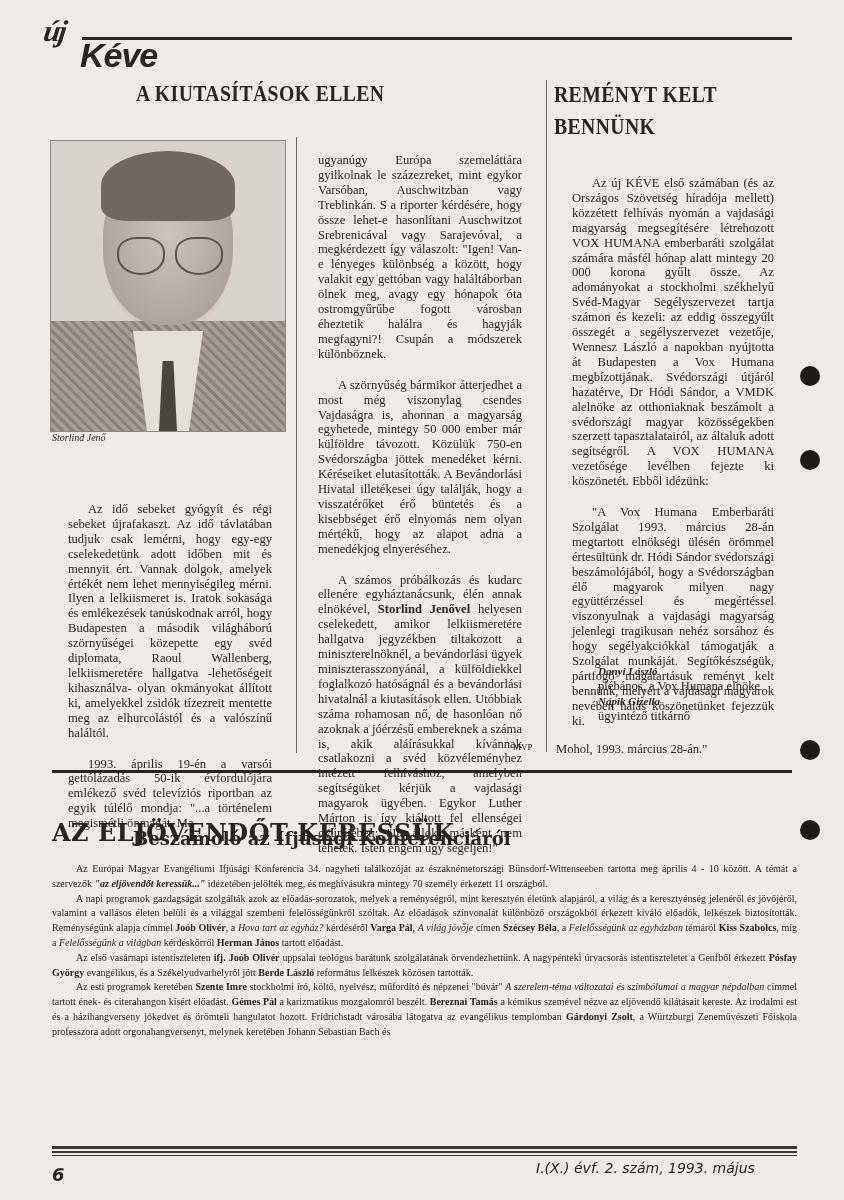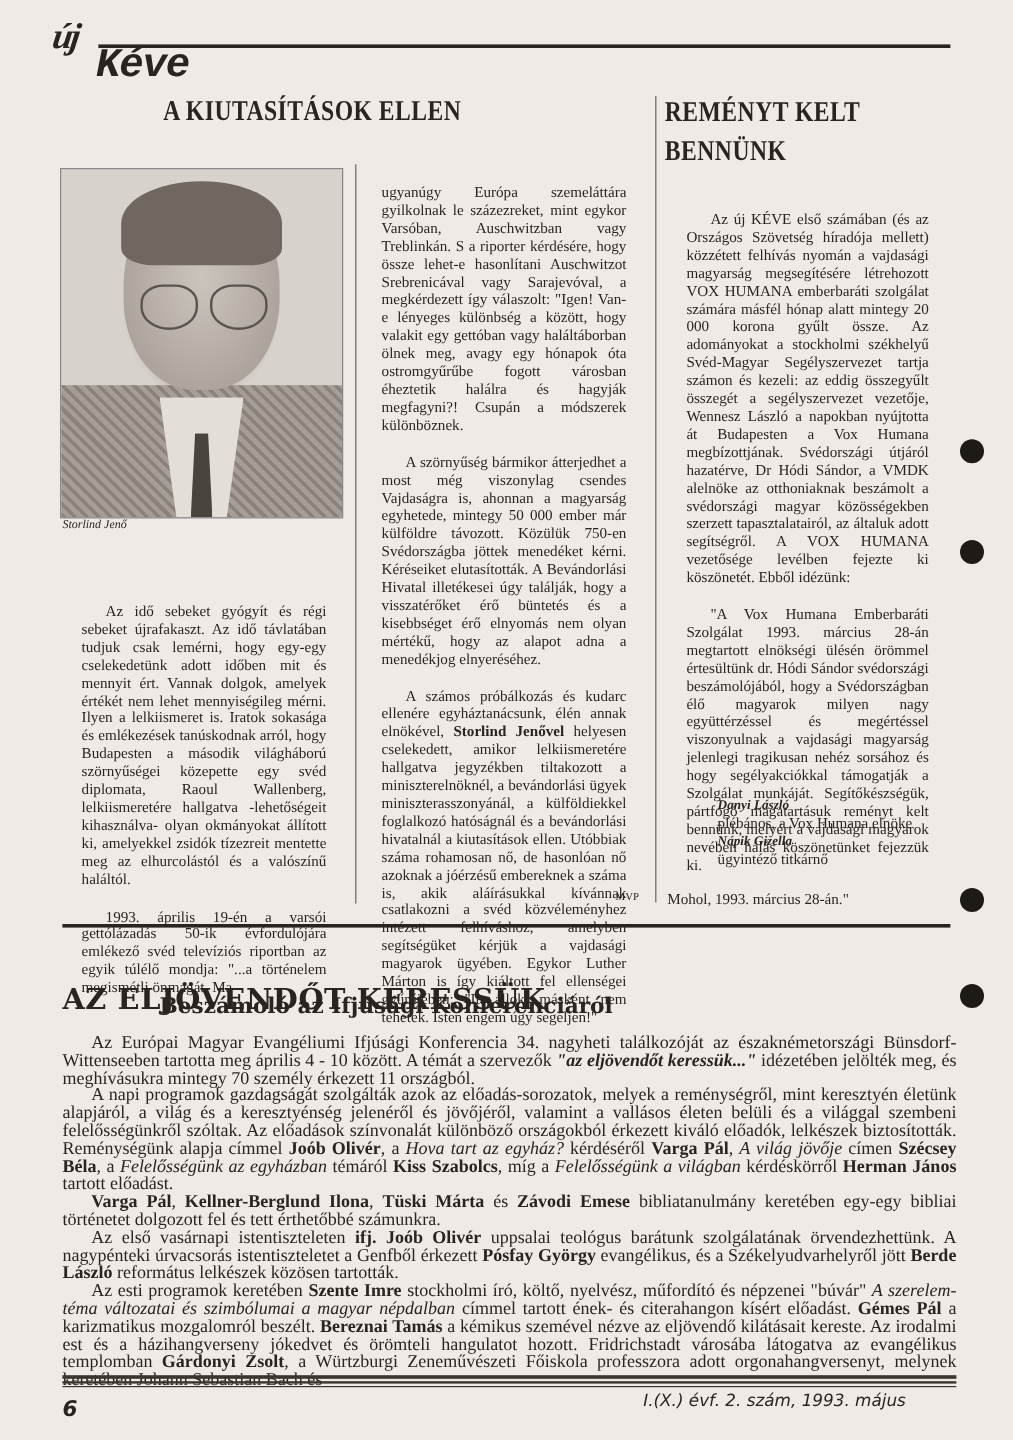--- a/index.html
+++ b/index.html
@@ -5,21 +5,21 @@
   html, body { margin: 0; padding: 0; }
   body {
     width: 844px; height: 1200px; position: relative; overflow: hidden;
     background: #efeae6;
     font-family: "Liberation Serif", "DejaVu Serif", serif;
     color: #2a2420;
   }
   .abs { position: absolute; }
   
   .mast-uj { left: 44px; top: 14px; font-size: 30px; font-style: italic; font-weight: bold; transform: skewX(-8deg); letter-spacing: -2px; }
-  .mast-keve { left: 80px; top: 36px; font-size: 34px; font-style: italic; font-weight: bold; font-family: Liberation Mono, monospace; letter-spacing: -1px; }
+  .mast-keve { left: 80px; top: 36px; font-size: 34px; font-style: italic; font-weight: bold; font-family: Liberation Sans, sans-serif; letter-spacing: -1px; }
   .mast-rule { left: 82px; top: 37px; width: 710px; height: 3px; background: #2a2420; }
   
   .h-condensed { font-family: "Liberation Serif", serif; font-weight: bold; font-size: 24px; transform: scaleX(0.82); transform-origin: left top; white-space: nowrap; letter-spacing: 0.5px; }
   .h1-left { left: 136px; top: 80px; }
   .h1-right { left: 554px; top: 78px; line-height: 32px; }
   
   .photo { left: 50px; top: 140px; width: 234px; height: 290px; border: 1px solid #888; background: radial-gradient(ellipse 40% 38% at 50% 40%, #cfc8c0 0%, #b9b1a9 55%, #d8d2cc 70%), #d5cfca; overflow: hidden; }
   .photo .jacket { position:absolute; left:0; bottom:0; width:234px; height:110px; background: repeating-linear-gradient(45deg,#8a827b 0 3px,#a59d96 3px 7px); }
   .photo .shirt { position:absolute; left:82px; bottom:0; width:70px; height:100px; background:#e3ded8; clip-path: polygon(0 0,100% 0,80% 100%,20% 100%); }
   .photo .tie { position:absolute; left:108px; bottom:0; width:18px; height:70px; background:#4a443f; clip-path: polygon(20% 0,80% 0,100% 100%,0 100%); }
@@ -38,21 +38,21 @@
   .vr1 { left: 296px; top: 137px; height: 616px; }
   .vr2 { left: 546px; top: 80px; height: 672px; }
   .sig { font-family: "Liberation Serif", serif; font-style: italic; font-weight: bold; font-size: 11px; }
   .sig-block { left: 598px; top: 664px; font-size: 12.6px; line-height: 15px; }
   .mohol { left: 556px; top: 742px; font-size: 12.6px; }
   .mvp { left: 513px; top: 742px; font-size: 9px; }
   
   .hrule-mid { left: 52px; top: 770px; width: 740px; height: 3px; background: #2a2420; }
   .h2 { left: 52px; top: 784px; font-family: "DejaVu Serif", serif; font-weight: bold; font-size: 24px; letter-spacing: 0.5px; white-space: nowrap; margin-top: 34px; }
   .h3 { left: 96px; top: 828px; font-family: "DejaVu Serif", serif; font-weight: bold; font-size: 18px; white-space: nowrap; margin-left: 37px; }
-  .body-full { left: 52px; top: 862px; width: 745px; font-size: 15px; line-height: 14.8px; text-align: justify; }
+  .body-full { left: 52px; top: 862px; width: 745px; font-size: 10px; line-height: 14.8px; text-align: justify; }
   .body-full p { margin: 0; text-indent: 24px; }
   
   .footer-rule1 { left: 52px; top: 1146px; width: 745px; height: 3px; background: #3b3530; }
   .footer-rule2 { left: 52px; top: 1151px; width: 745px; height: 2px; background: #3b3530; }
   .footer-rule3 { left: 52px; top: 1155px; width: 745px; height: 1px; background: #3b3530; }
   .page-no { left: 52px; top: 1164px; font-size: 18px; font-weight: bold; font-style: italic; font-family: "DejaVu Sans", sans-serif; }
   .issue { left: 536px; top: 1160px; font-size: 14px; font-style: italic; font-family: "DejaVu Sans", sans-serif; white-space: nowrap; }
   
   .hole { width: 20px; height: 20px; border-radius: 50%; background: #1e1a16; left: 800px; }
   .h1h { top: 366px; } .h2h { top: 450px; } .h3h { top: 740px; } .h4h { top: 820px; }
@@ -111,21 +111,20 @@
 </div>
 <div class="abs mohol">Mohol, 1993. március 28-án."</div>
 
 <div class="abs hrule-mid"></div>
 <div class="abs h2">AZ ELJÖVENDŐT KERESSÜK</div>
 <div class="abs h3">Beszámoló az Ifjúsági Konferenciáról</div>
 
 <div class="abs body-full">
   <p><span>Az Európai Magyar Evangéliumi Ifjúsági Konferencia 34. nagyheti találkozóját az északnémetországi Bünsdorf-Wittenseeben tartotta meg április 4 - 10 között. A témát a szervezők </span><b><i>"az eljövendőt keressük..."</i></b><span> idézetében jelölték meg, és meghívásukra mintegy 70 személy érkezett 11 országból.</span></p>
   <p><span>A napi programok gazdagságát szolgálták azok az előadás-sorozatok, melyek a reménységről, mint keresztyén életünk alapjáról, a világ és a keresztyénség jelenéről és jövőjéről, valamint a vallásos életen belüli és a világgal szembeni felelősségünkről szóltak. Az előadások színvonalát különböző országokból érkezett kiváló előadók, lelkészek biztosították. Reménységünk alapja címmel </span><b>Joób Olivér</b><span>, a </span><i>Hova tart az egyház?</i><span> kérdéséről </span><b>Varga Pál</b><span>, </span><i>A világ jövője</i><span> címen </span><b>Szécsey Béla</b><span>, a </span><i>Felelősségünk az egyházban</i><span> témáról </span><b>Kiss Szabolcs</b><span>, míg a </span><i>Felelősségünk a világban</i><span> kérdéskörről </span><b>Herman János</b><span> tartott előadást.</span></p>
-  <p><b>Varga Pál</b><span>, </span><b>Kellner-Berglund Ilona</b><span>, </span><b>Tüski Márta</b><span> és </span><b>Závodi Emese</b><span> bibliatanulmány keretében egy-egy bibliai történetet dolgozott fel és tett érthetőbbé számunkra.</span></p>
   <p><span>Az első vasárnapi istentiszteleten </span><b>ifj. Joób Olivér</b><span> uppsalai teológus barátunk szolgálatának örvendezhettünk. A nagypénteki úrvacsorás istentiszteletet a Genfből érkezett </span><b>Pósfay György</b><span> evangélikus, és a Székelyudvarhelyről jött </span><b>Berde László</b><span> református lelkészek közösen tartották.</span></p>
   <p><span>Az esti programok keretében </span><b>Szente Imre</b><span> stockholmi író, költő, nyelvész, műfordító és népzenei "búvár" </span><i>A szerelem-téma változatai és szimbólumai a magyar népdalban</i><span> címmel tartott ének- és citerahangon kísért előadást. </span><b>Gémes Pál</b><span> a karizmatikus mozgalomról beszélt. </span><b>Bereznai Tamás</b><span> a kémikus szemével nézve az eljövendő kilátásait kereste. Az irodalmi est és a házihangverseny jókedvet és örömteli hangulatot hozott. Fridrichstadt városába látogatva az evangélikus templomban </span><b>Gárdonyi Zsolt</b><span>, a Würtzburgi Zeneművészeti Főiskola professzora adott orgonahangversenyt, melynek keretében Johann Sebastian Bach és</span></p>
 </div>
 
 <div class="abs footer-rule1"></div>
 <div class="abs footer-rule2"></div>
 <div class="abs footer-rule3"></div>
 <div class="abs page-no">6</div>
 <div class="abs issue">I.(X.) évf.  2. szám, 1993. május</div>
 

